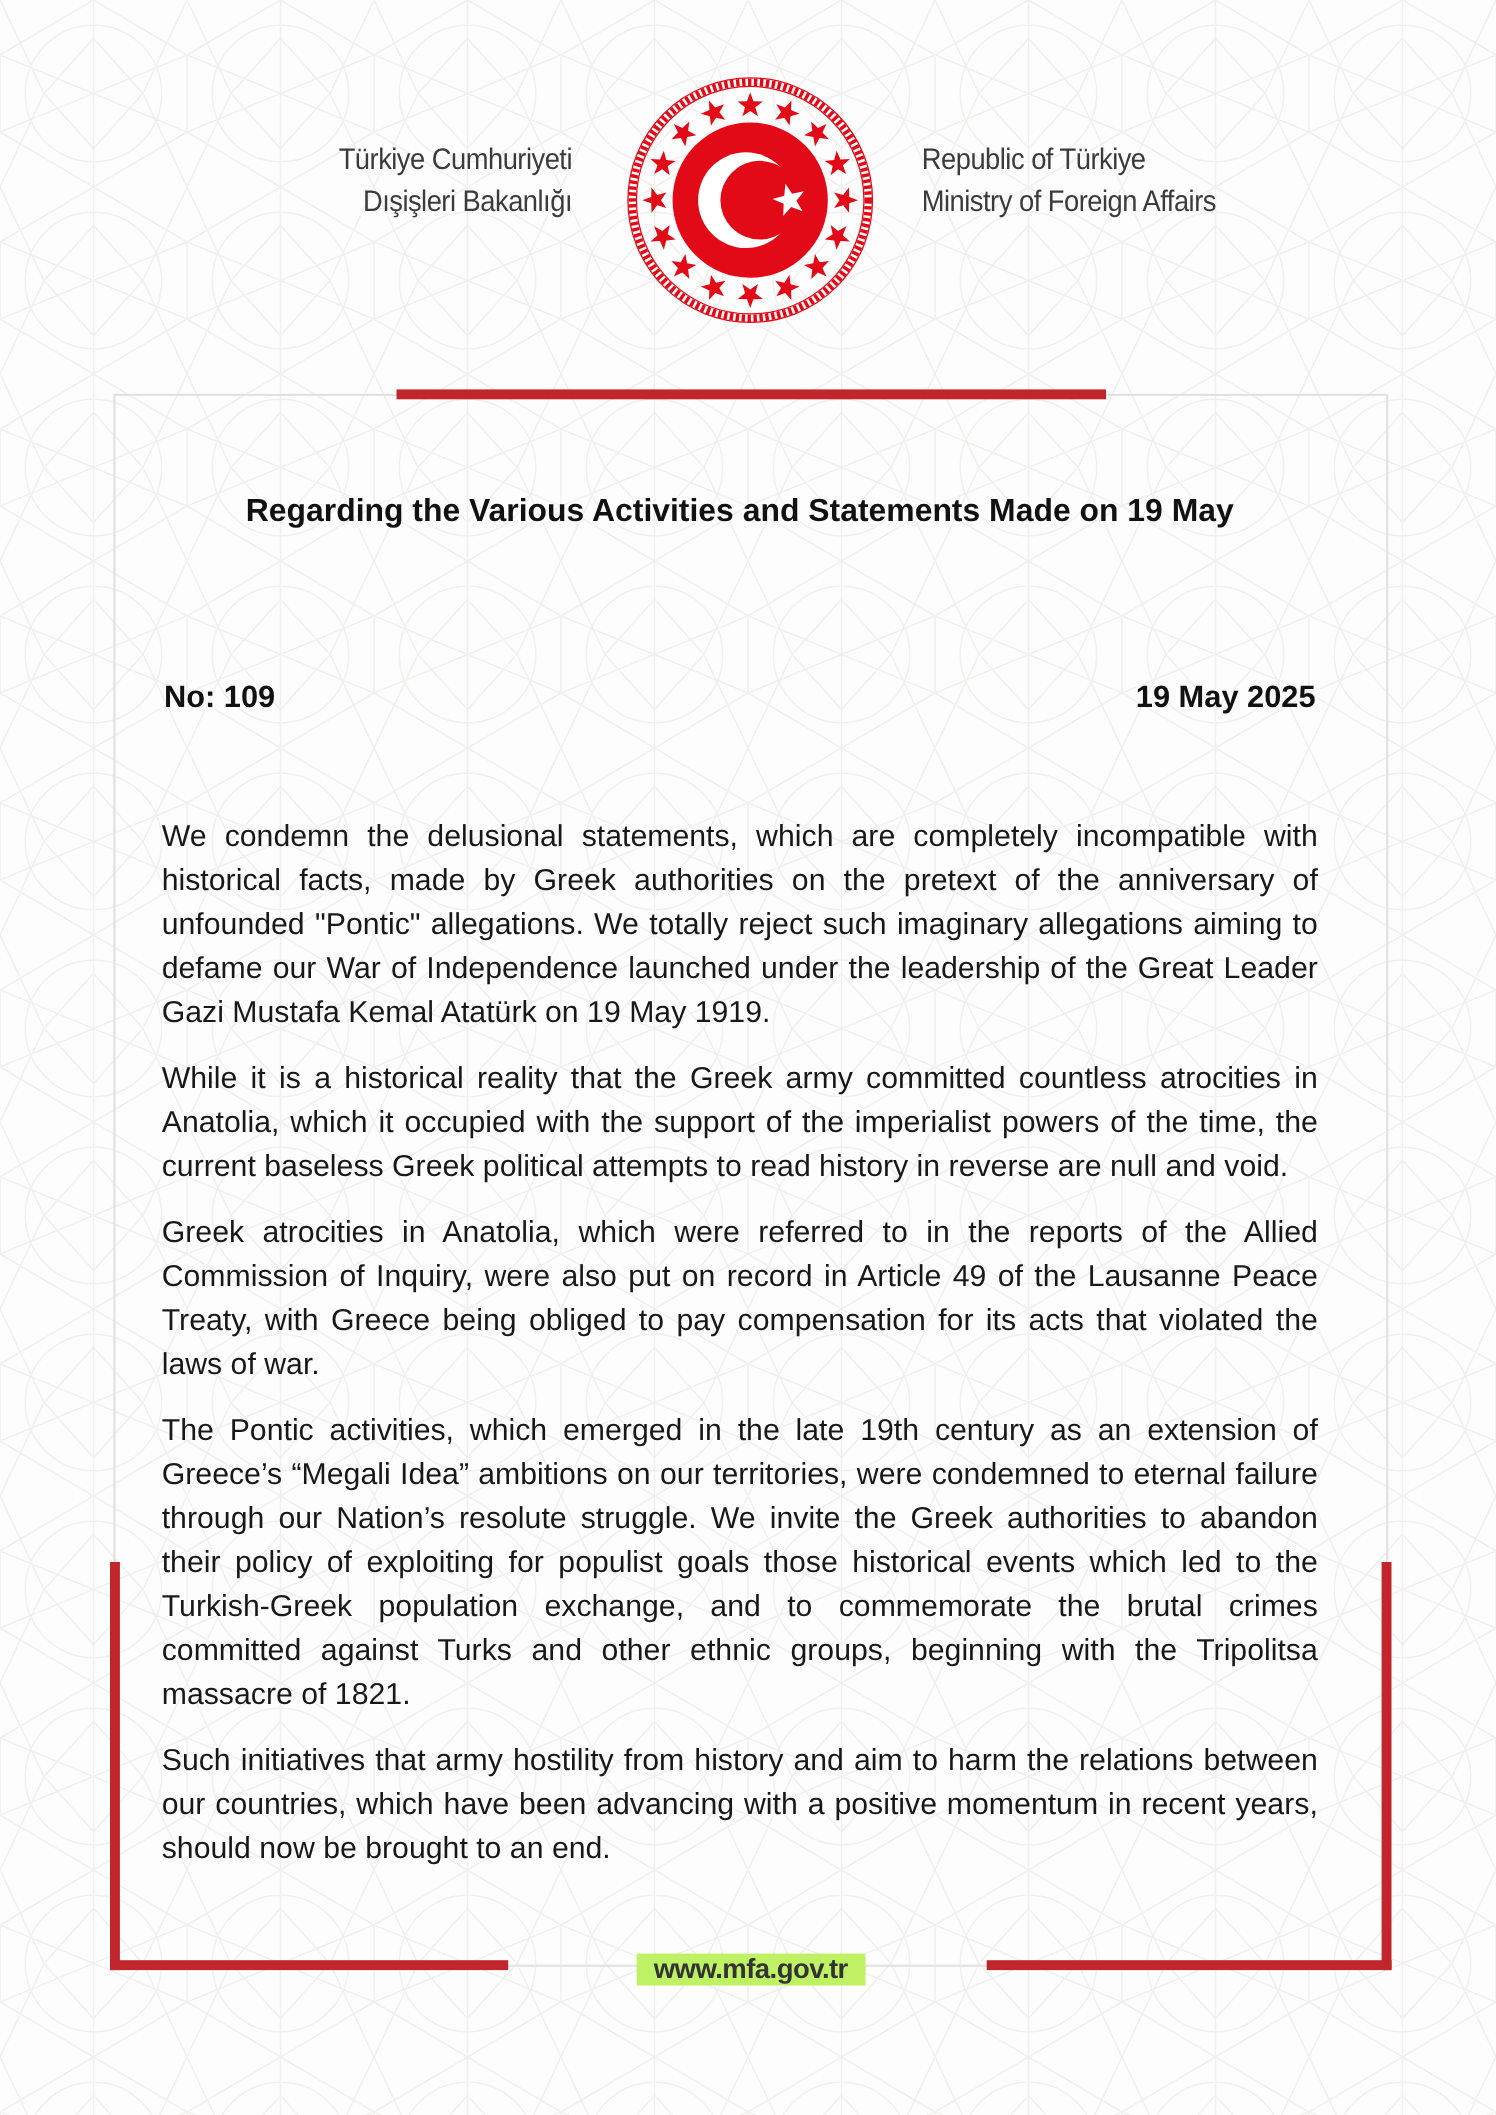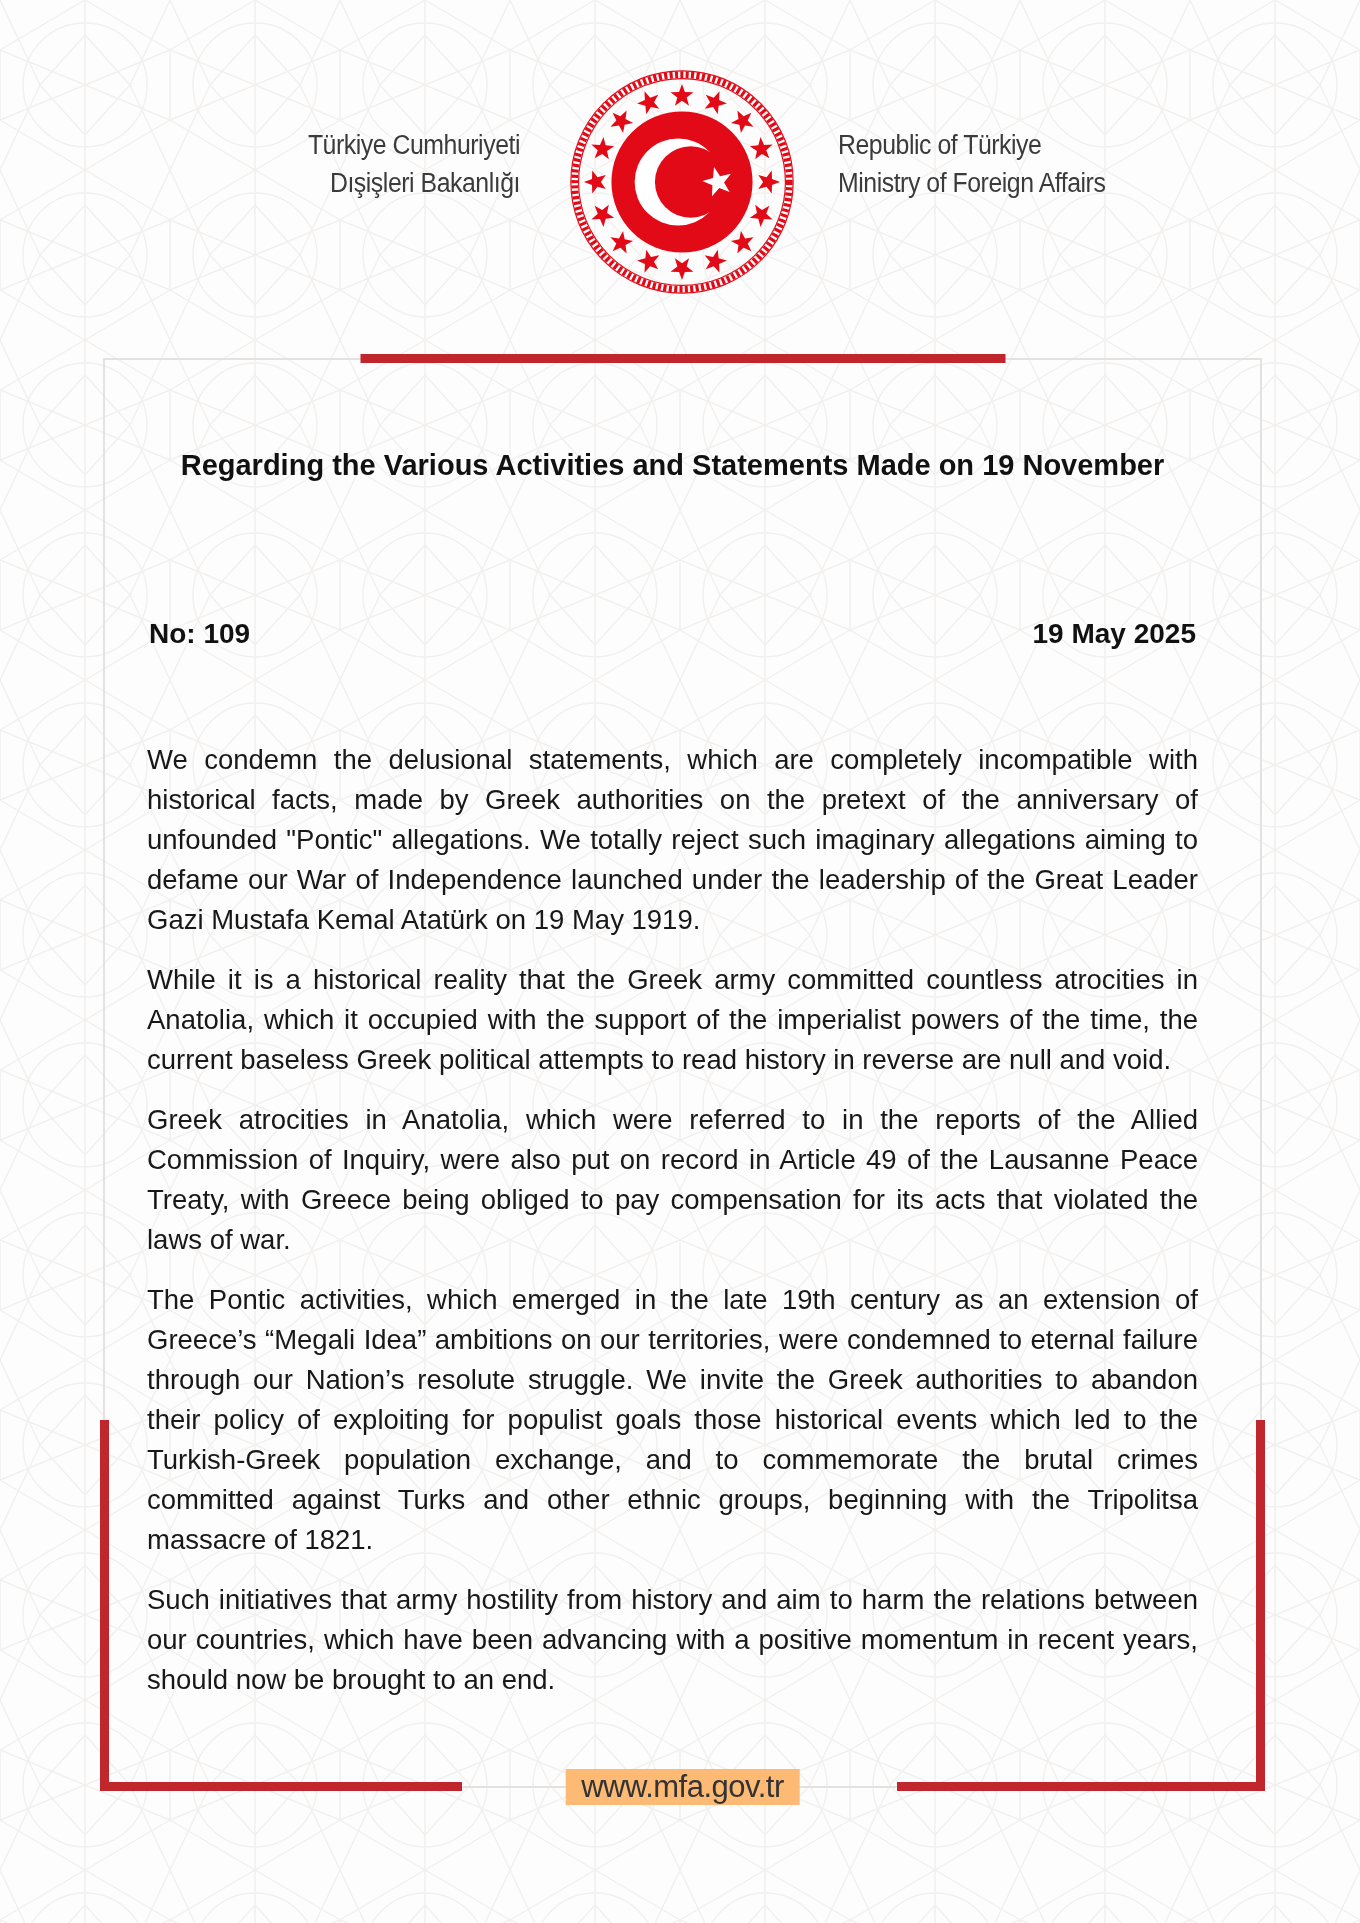--- a/index.html
+++ b/index.html
@@ -26,22 +26,22 @@
     border:2px solid #e4e2e0;box-sizing:border-box;z-index:1;
   }
   .bar{position:absolute;background:#c0262c;z-index:3;}
   .bar-top{left:50%;transform:translateX(-50%);top:-6px;width:645px;height:9px;}
   .bar-left{left:-5px;top:1060px;bottom:-5px;width:9px;}
   .bar-right{right:-5px;top:1060px;bottom:-5px;width:9px;}
   .bar-bottom-left{left:-5px;bottom:-5px;width:362px;height:9px;}
   .bar-bottom-right{right:-5px;bottom:-5px;width:368px;height:9px;}
   .footer-site{
     position:absolute;left:50%;bottom:-19px;transform:translateX(-50%);
-    background:#fdba74;padding:0 16px;z-index:4;
-    font-size:31px;font-weight:normal;color:#333;letter-spacing:-0.5px;white-space:nowrap;
+    background:#bef264;padding:0 16px;z-index:4;
+    font-size:25px;font-weight:bold;color:#333;letter-spacing:-0.5px;white-space:nowrap;
   }
   
   .title{
     position:absolute;left:42px;right:62px;top:84px;
     font-size:29px;font-weight:bold;text-align:center;line-height:42px;color:#111;
   }
   .meta-row{
     position:absolute;left:44px;right:64px;top:258px;
     display:flex;justify-content:space-between;
     font-size:28px;font-weight:bold;color:#111;
@@ -118,21 +118,21 @@
 </div>
 
 <div class="frame">
   <div class="bar bar-top"></div>
   <div class="bar bar-left"></div>
   <div class="bar bar-right"></div>
   <div class="bar bar-bottom-left"></div>
   <div class="bar bar-bottom-right"></div>
 
   <div class="title">
-    <div>Regarding the Various Activities and Statements Made on 19 November</div>
+    <div>Regarding the Various Activities and Statements Made on 19 May</div>
   </div>
 
   <div class="meta-row">
     <span>No: 109</span>
     <span>19 May 2025</span>
   </div>
 
   <div class="body-text">
     <p>We condemn the delusional statements, which are completely incompatible with historical facts, made by Greek authorities on the pretext of the anniversary of unfounded "Pontic" allegations. We totally reject such imaginary allegations aiming to defame our War of Independence launched under the leadership of the Great Leader Gazi Mustafa Kemal Atatürk on 19 May 1919.</p>
     <p>While it is a historical reality that the Greek army committed countless atrocities in Anatolia, which it occupied with the support of the imperialist powers of the time, the current baseless Greek political attempts to read history in reverse are null and void.</p>

